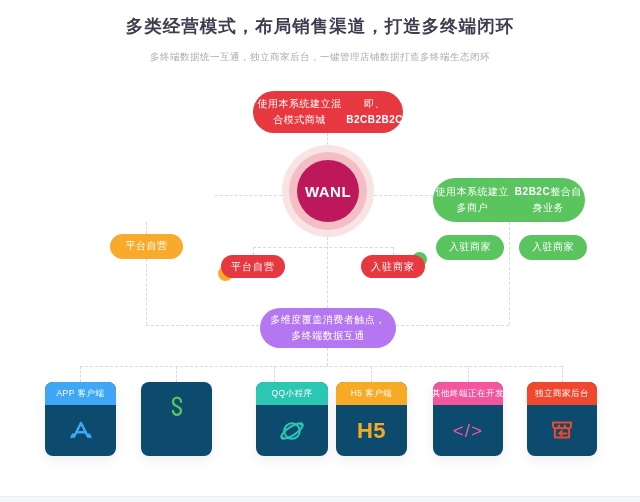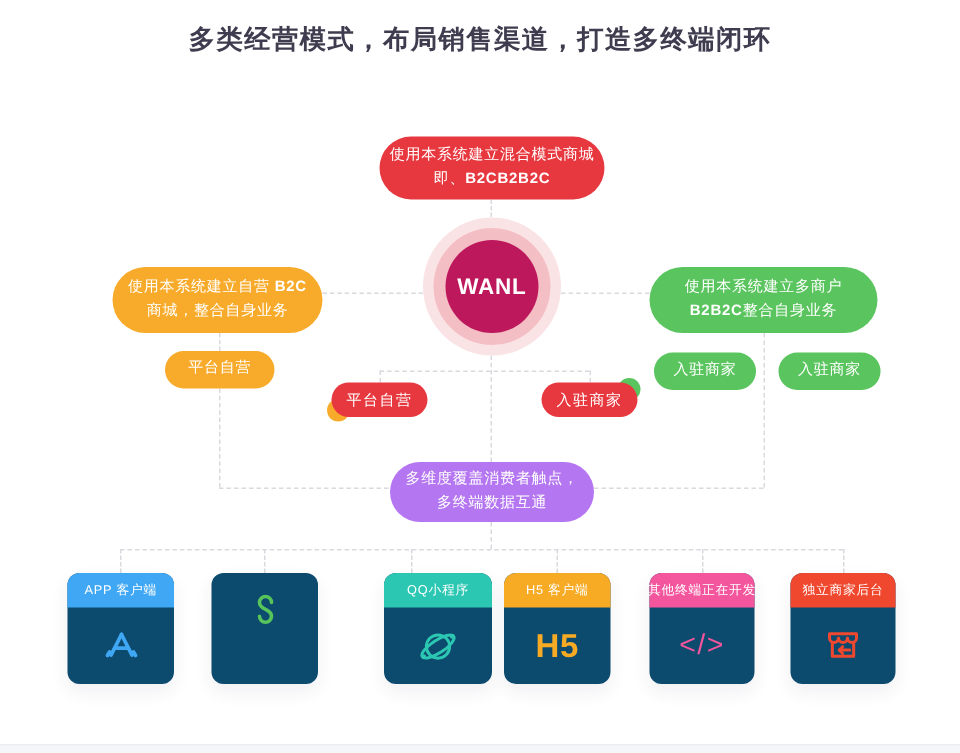--- a/index.html
+++ b/index.html
@@ -14,21 +14,21 @@
   .subtitle{
     position:absolute;top:51px;left:0;width:640px;text-align:center;
     font-size:9.5px;color:#a9aab4;margin:0;letter-spacing:0.5px;
   }
   
   .ln{position:absolute;z-index:0;}
   .ln.h{border-top:1px dashed #d9d9df;height:0;}
   .ln.v{border-left:1px dashed #d9d9df;width:0;}
   
   .pill{
-    position:absolute;z-index:2;color:#fff;display:flex;flex-direction:column;
+    position:absolute;z-index:2;color:#fff;display:flex;flex-direction:row;
     align-items:center;justify-content:center;text-align:center;
     border-radius:22px;font-size:10px;line-height:1.65;letter-spacing:0.5px;
   }
   .pill b{font-weight:700;}
   .pill.red{background:#e8383f;}
   .pill.orange{background:#f8ab2a;}
   .pill.green{background:#5ac55e;}
   .pill.purple{background:#b577f1;}
   .pill.small{border-radius:13px;font-size:10px;}
   .top-pill{left:253px;top:91px;width:150px;height:42px;}
@@ -81,20 +81,21 @@
   .c5{left:433px;width:70px;}
   .c6{left:527px;width:70px;}
   .footer-band{position:absolute;left:0;bottom:0;width:640px;height:5px;background:#f5f6fa;border-top:1px solid #eceef4;}
 </style>
 </head>
 <body>
 
 <div class="stage">
 
   <h1 class="title">多类经营模式，布局销售渠道，打造多终端闭环</h1>
+  <p class="subtitle">多终端数据统一互通，独立商家后台，一键管理店铺数据打造多终端生态闭环</p>
 
   <div class="ln v" style="left:327px;top:133px;height:16px;"></div>
   <div class="ln h" style="left:215px;top:195px;width:67px;"></div>
   <div class="ln h" style="left:374px;top:195px;width:59px;"></div>
   <div class="ln v" style="left:146px;top:222px;height:12px;"></div>
   <div class="ln v" style="left:146px;top:259px;height:66px;"></div>
   <div class="ln v" style="left:509px;top:222px;height:103px;"></div>
   <div class="ln v" style="left:327px;top:237px;height:71px;"></div>
   <div class="ln h" style="left:253px;top:247px;width:140px;"></div>
   <div class="ln v" style="left:253px;top:247px;height:8px;"></div>
@@ -111,23 +112,20 @@
 
   <div class="pill red top-pill">
     <span style="display:block;">使用本系统建立混合模式商城</span>
     <span style="display:block;"><span>即、</span><b>B2CB2B2C</b></span>
   </div>
 
   <div class="ring r3"></div>
   <div class="ring r2"></div>
   <div class="core">WANL</div>
 
-  <div class="pill orange left-pill">
-    <span><span>使用本系统建立自营 </span><b>B2C</b><span> 商城，整合自身业务</span></span>
-  </div>
   <div class="pill orange small orange-child">平台自营</div>
 
   <div class="pill green right-pill">
     <span style="display:block;">使用本系统建立多商户</span>
     <span style="display:block;"><b>B2B2C</b><span>整合自身业务</span></span>
   </div>
   <div class="pill green small green-child-1">入驻商家</div>
   <div class="pill green small green-child-2">入驻商家</div>
 
   <div class="corner orange"></div>

